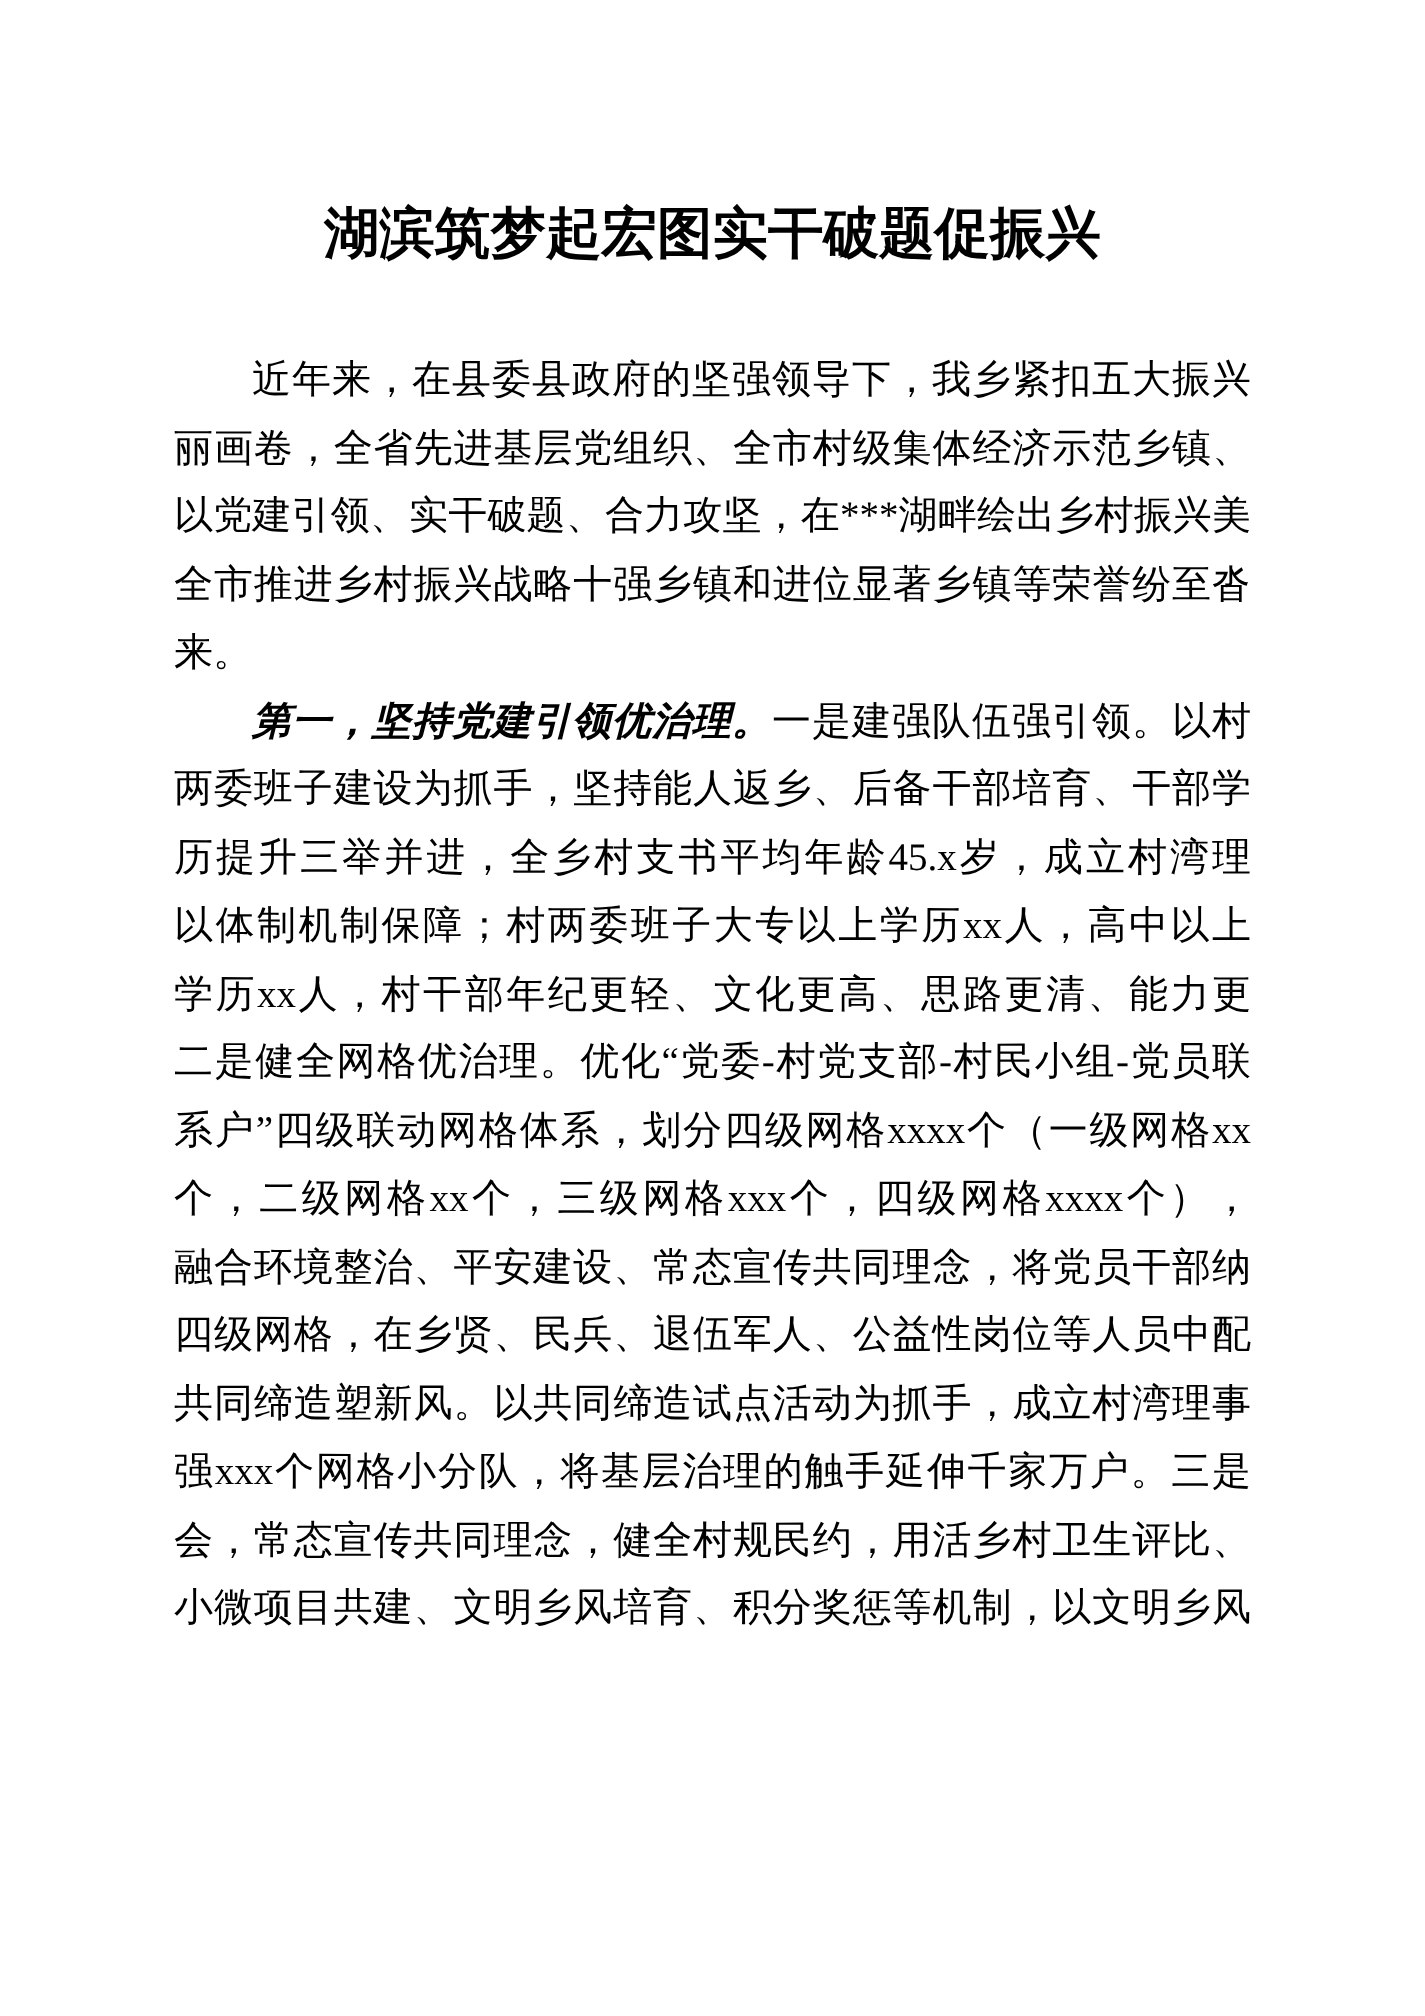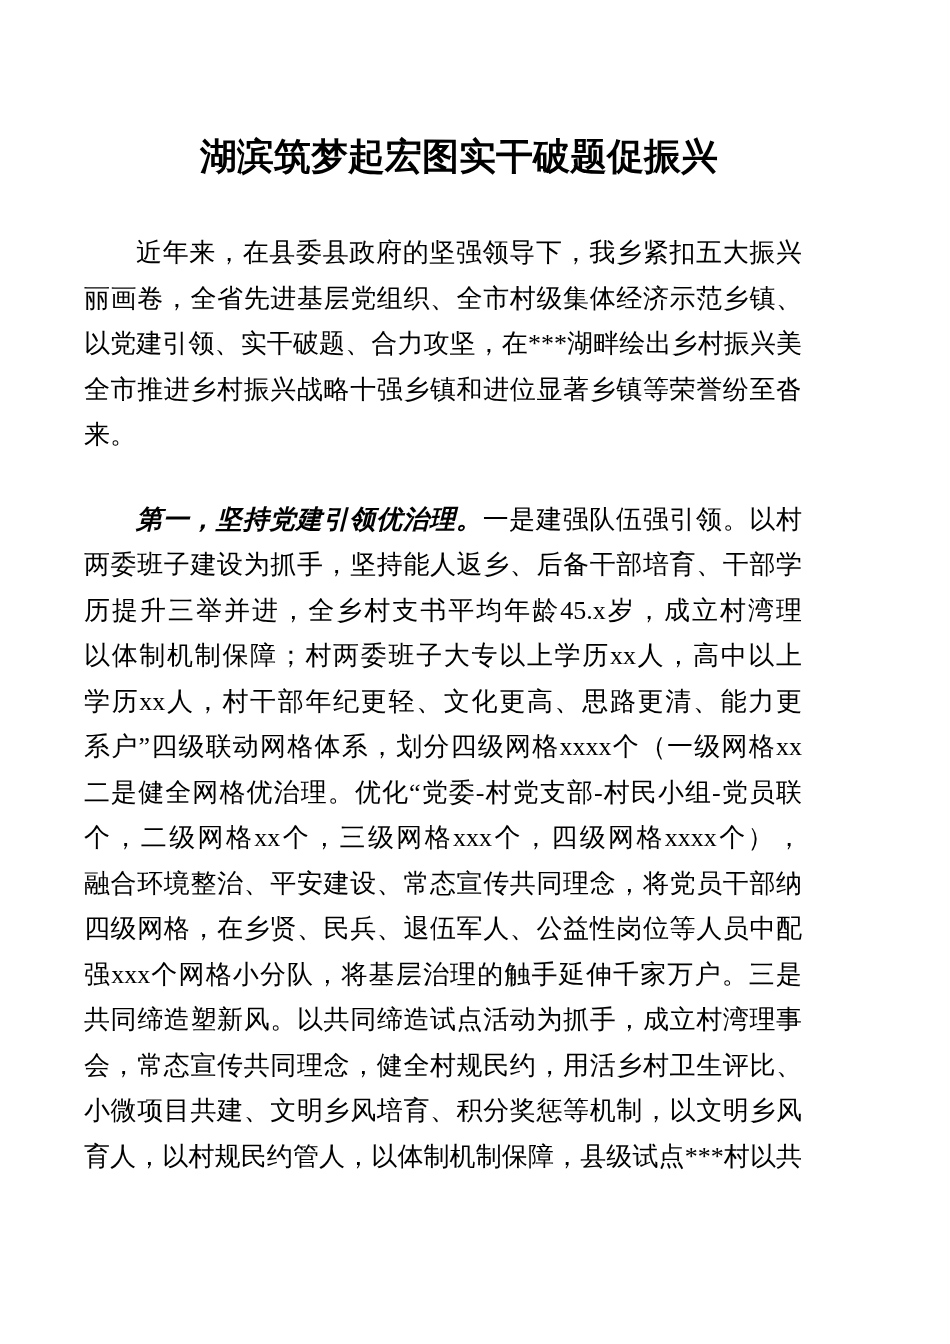--- a/index.html
+++ b/index.html
@@ -7,21 +7,21 @@
     padding: 0;
     background: #ffffff;
   }
   .page {
     position: relative;
     width: 950px;
     height: 1344px;
     background: #ffffff;
     color: #000000;
     box-sizing: border-box;
-    padding: 134px 116px 0 84px;
+    padding: 134px 116px 0 116px;
     overflow: hidden;
     font-family: "Liberation Serif", "DejaVu Serif", serif;
   }
   .doc-title {
     font-size: 37px;
     line-height: 46px;
     font-weight: bold;
     text-align: center;
     margin: 0 0 50px 0;
     white-space: nowrap;
@@ -36,21 +36,20 @@
     font-size: 26px;
     line-height: 45.5px;
     height: 45.5px;
     overflow: hidden;
     text-align: justify;
     text-align-last: justify;
     text-justify: inter-character;
   }
   .line.indent {
     text-indent: 2em;
-    margin-top: 39px;
   }
   .line.short {
     text-align-last: left;
   }
   .bold {
     font-weight: bold;
     font-style: italic;
   }
 </style>
 </head>
@@ -65,25 +64,24 @@
         <div class="line">以党建引领、实干破题、合力攻坚，在***湖畔绘出乡村振兴美</div>
         <div class="line">全市推进乡村振兴战略十强乡镇和进位显著乡镇等荣誉纷至沓</div>
         <div class="line short">来。</div>
       </div>
       <div class="paragraph">
         <div class="line indent"><span class="bold">第一，坚持党建引领优治理。</span>一是建强队伍强引领。以村</div>
         <div class="line">两委班子建设为抓手，坚持能人返乡、后备干部培育、干部学</div>
         <div class="line">历提升三举并进，全乡村支书平均年龄45.x岁，成立村湾理事，</div>
         <div class="line">以体制机制保障；村两委班子大专以上学历xx人，高中以上</div>
         <div class="line">学历xx人，村干部年纪更轻、文化更高、思路更清、能力更强。</div>
+        <div class="line">二是健全网格优治理。优化“党委-村党支部-村民小组-党员联</div>
         <div class="line">系户”四级联动网格体系，划分四级网格xxxx个（一级网格xx</div>
-        <div class="line">二是健全网格优治理。优化“党委-村党支部-村民小组-党员联</div>
         <div class="line">个，二级网格xx个，三级网格xxx个，四级网格xxxx个），</div>
         <div class="line">融合环境整治、平安建设、常态宣传共同理念，将党员干部纳入</div>
         <div class="line">四级网格，在乡贤、民兵、退伍军人、公益性岗位等人员中配</div>
+        <div class="line">共同缔造塑新风。以共同缔造试点活动为抓手，成立村湾理事</div>
         <div class="line">强xxx个网格小分队，将基层治理的触手延伸千家万户。三是</div>
-        <div class="line">共同缔造塑新风。以共同缔造试点活动为抓手，成立村湾理事</div>
         <div class="line">会，常态宣传共同理念，健全村规民约，用活乡村卫生评比、</div>
         <div class="line">小微项目共建、文明乡风培育、积分奖惩等机制，以文明乡风</div>
-        <div class="line">育人，以村规民约管人，以体制机制保障，县级试点***村以共</div>
       </div>
     </div>
 </div>
 
 </body></html>

